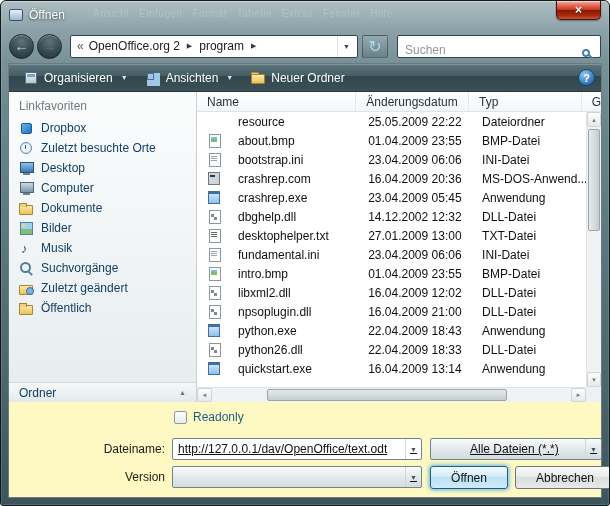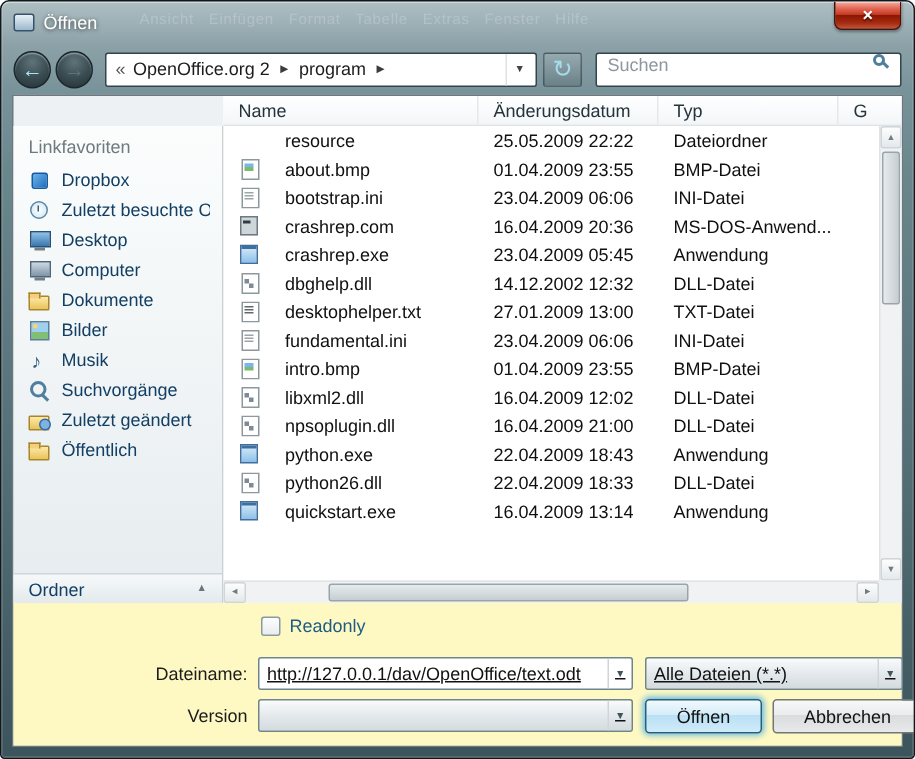--- a/index.html
+++ b/index.html
@@ -36,21 +36,21 @@
   .breadcrumb { height:23px; width:288px; margin-left:8px; background:#fff; border:1px solid #32454b;
     border-radius:2px; display:flex; align-items:center; padding:0 2px 0 6px; font-size:12px; color:#1c1c1c; }
   .bc-chev { color:#555; margin-right:5px; }
   .bc-sep  { color:#3c3c3c; font-size:7px; margin:0 7px; }
   .bc-drop { margin-left:auto; color:#444; font-size:7px; padding:0 5px; border-left:1px solid #dde2e5; height:100%;
     display:flex; align-items:center; }
   .refresh-btn { width:26px; height:23px; margin-left:4px; display:flex; align-items:center; justify-content:center;
     color:#a5dcec; font-size:16px; border:1px solid rgba(20,35,40,.45); border-radius:2px;
     background:linear-gradient(rgba(255,255,255,.12),rgba(0,0,0,.12)); }
   .searchbox { margin-left:9px; flex:1; height:23px; background:#fff; border:1px solid #32454b; border-radius:2px;
-    display:flex; align-items:flex-start; padding:0 7px; font-size:12px; color:#8e979b; }
+    display:flex; align-items:flex-end; padding:0 7px; font-size:12px; color:#8e979b; }
   .search-text { flex:1; }
   .mag { width:8px; height:8px; border:2px solid #4f7f9e; border-radius:50%; position:relative; margin-right:3px; }
   .mag::after { content:""; position:absolute; width:6px; height:2px; background:#4f7f9e;
     transform:rotate(45deg); right:-5px; bottom:-2px; }
 
   
   .inner { position:absolute; left:7px; right:7px; top:62px; bottom:7px; display:flex; flex-direction:column;
     border:1px solid rgba(25,40,46,.6); background:#eef1f3; }
 
   
@@ -67,22 +67,22 @@
   .ico-folder::before { content:""; position:absolute; left:0; top:0; width:6px; height:3px; background:#f3cf7e;
     border:1px solid #a8852f; border-bottom:none; border-radius:1px 1px 0 0; }
   .ico-folder::after  { content:""; position:absolute; left:0; top:2px; right:0; bottom:0;
     background:linear-gradient(#ffe9a8,#e8c35a); border:1px solid #a8852f; border-radius:1px; }
   .help-btn { margin-left:auto; width:17px; height:17px; border-radius:50%; border:1px solid #14456e;
     background:radial-gradient(circle at 35% 28%, #8ec9f2, #2a6db5 75%); color:#fff; font-size:11px; font-weight:bold;
     display:flex; align-items:center; justify-content:center; }
 
   
   .mid { flex:1; display:flex; min-height:0; }
-  .sidebar { width:140px; flex:none; display:flex; flex-direction:column; font-size:12px;
-    background:linear-gradient(180deg,#fbfdfd,#e6ecef); border-right:1px solid #c9d1d5;margin-top:20px; }
+  .sidebar { width:188px; flex:none; display:flex; flex-direction:column; font-size:12px;
+    background:linear-gradient(180deg,#fbfdfd,#e6ecef); border-right:1px solid #c9d1d5; }
   .sb-header { color:#6e7a7e; padding:7px 10px 5px; }
   .sb-item { display:flex; align-items:center; gap:7px; padding:3px 8px 3px 10px; color:#123f63; }
   .sb-label { white-space:nowrap; overflow:hidden; }
   .sb-folders { margin-top:auto; height:20px; border-top:1px solid #cfd7db; display:flex; align-items:center;
     padding:0 10px; color:#123f63; background:linear-gradient(#f6f9fa,#e3e9ec); }
   .sb-folders .up { margin-left:auto; color:#69767b; font-size:7px; }
 
   .si { width:15px; height:13px; position:relative; flex:none; }
   .si[data-icon="dropbox"]::before { content:""; position:absolute; inset:1px 2px;
     background:linear-gradient(135deg,#6db3e8,#1e6fc0); border:1px solid #155a9e; border-radius:2px; }
@@ -158,21 +158,21 @@
   
   .bottom { height:95px; flex:none; position:relative; font-size:12px; background:#fef9c3; }
   .readonly-row { position:absolute; left:165px; top:8px; display:flex; align-items:center; gap:6px; color:#1f5c85; }
   .checkbox { width:13px; height:13px; border:1px solid #8a9aa2; border-radius:2px;
     background:linear-gradient(#fcfdfd,#e9edf0); }
   .lbl { position:absolute; left:0; width:156px; text-align:right; color:#1c1c1c; }
   .lbl-filename { top:40px; } .lbl-version { top:68px; }
   .combo { position:absolute; height:22px; display:flex; align-items:center; border:1px solid #6f858e;
     border-radius:2px; font-size:12px; color:#111;text-decoration:underline; }
   .combo-white { left:163px; top:36px; width:250px; background:#fff; }
-  .combo-grey  { background:linear-gradient(#f9fbfc,#e0e6e9 60%,#d4dbdf); }
+  .combo-grey  { background:linear-gradient(#f9fbfc,#e0e6e9 60%,#d4dbdf);padding-left:34px; }
   .combo-type  { left:421px; top:36px; width:172px; }
   .combo-version { left:163px; top:64px; width:250px; }
   .combo-text { flex:1; padding-left:5px; white-space:nowrap; overflow:hidden; }
   .combo-arrow { width:16px; height:100%; display:flex; align-items:center; justify-content:center;
     font-size:7px; color:#41555c; border-left:1px solid #cfd6da; }
   .btn { position:absolute; height:23px; display:flex; align-items:center; justify-content:center;
     font-size:12px; color:#111; border-radius:3px; }
   .btn-open { left:421px; top:64px; width:78px; border:1px solid #1f5e86;
     background:linear-gradient(#f0f9fd 0%,#d6edf9 45%,#b9e0f5 46%,#d0ebfa 100%);
     box-shadow:0 0 4px 1px #5fb4e2; }
@@ -212,20 +212,39 @@
       <span>↻</span>
     </div>
     <div class="searchbox">
       <span class="search-text">Suchen</span>
       <span class="mag"></span>
     </div>
   </div>
 
   <div class="inner">
 
+    <div class="toolbar">
+      <div class="tb-btn">
+        <span class="tb-ico tb-ico-org"></span>
+        <span>Organisieren</span>
+        <span class="tb-dd">▼</span>
+      </div>
+      <div class="tb-btn">
+        <span class="tb-ico tb-ico-views"></span>
+        <span>Ansichten</span>
+        <span class="tb-dd">▼</span>
+      </div>
+      <div class="tb-btn">
+        <span class="tb-ico ico-folder"></span>
+        <span>Neuer Ordner</span>
+      </div>
+      <div class="help-btn">
+        <span>?</span>
+      </div>
+    </div>
 
     <div class="mid">
 
       <div class="sidebar">
         <div class="sb-header">Linkfavoriten</div>
         <div>
 
             <div class="sb-item">
               <span class="si" data-icon="dropbox"></span>
               <span class="sb-label">Dropbox</span>

